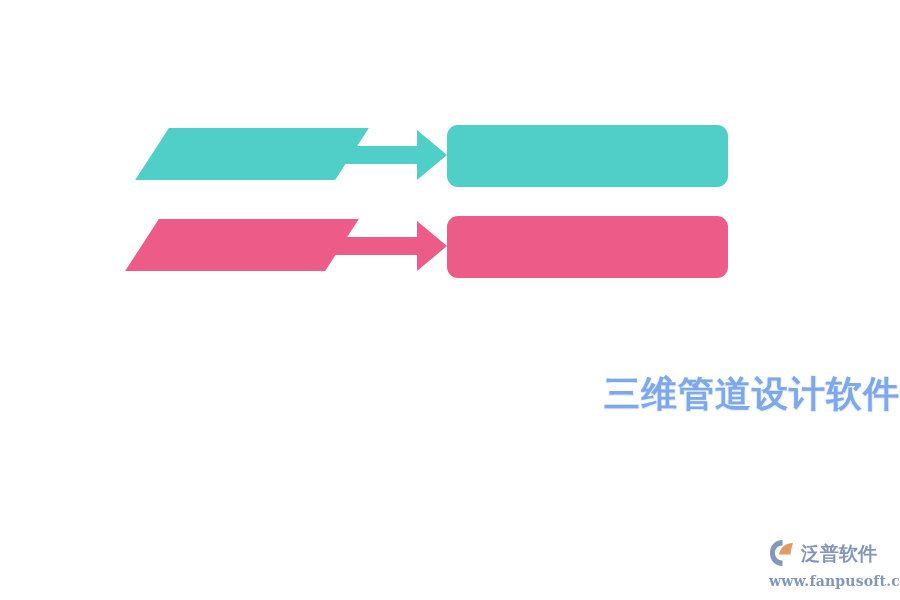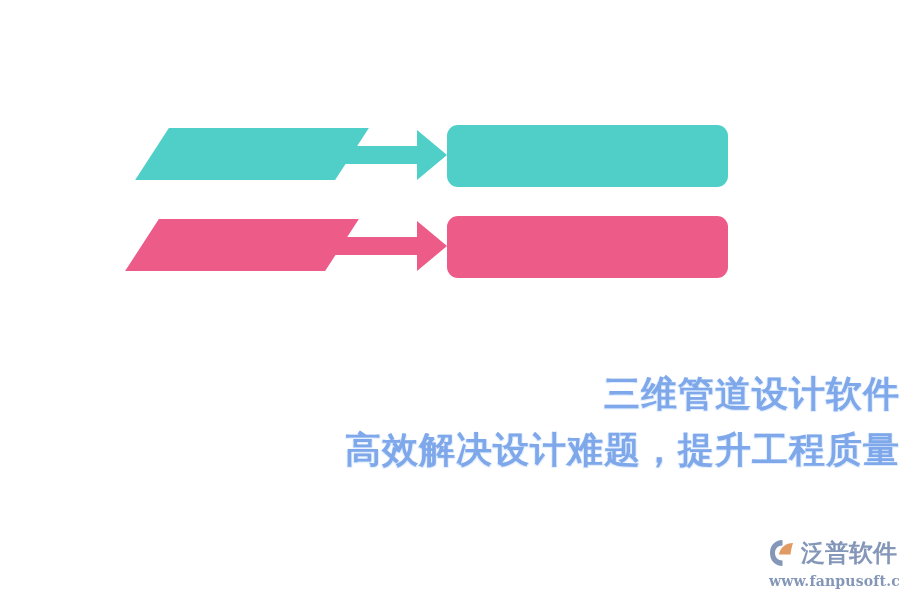--- a/index.html
+++ b/index.html
@@ -116,21 +116,21 @@
   }
   .wm-mark {
     width: 30px;
     height: 30px;
     flex: 0 0 30px;
     margin-right: 3px;
   }
   .wm-mark svg { display: block; width: 30px; height: 30px; }
   .wm-name {
     font-family: "DejaVu Sans", "Liberation Sans", sans-serif;
-    font-size: 24px;
+    font-size: 19px;
     font-weight: bold;
     color: #8497B8;
     line-height: 30px;
     letter-spacing: 0px;
     white-space: nowrap;
   }
   .wm-url {
     font-family: "DejaVu Serif", "Liberation Serif", serif;
     font-size: 14px;
     font-weight: bold;
@@ -170,21 +170,20 @@
         </svg>
       </div>
 
       <div class="rrect"></div>
     </div>
 
   </div>
 
   <div class="headline">
     <span class="line1">三维管道设计软件</span>
-    <span class="line2">高效解决设计难题，提升工程质量</span>
   </div>
 
   <div class="watermark">
     <div class="wm-top">
       <div class="wm-mark">
         <svg viewBox="0 0 30 30" xmlns="http://www.w3.org/2000/svg">
           <path d="M14.5 2 C7 2 2 7.5 2 15 C2 22.5 7 28 14.5 28 L14.5 22.5 C10 22.5 7 19.5 7 15 C7 10.5 10 7.5 14.5 7.5 Z" fill="#8497B8"></path>
           <path d="M25 5 C18 5 12 9.5 11 16.5 L22.5 16.5 C23 12 24 8 25 5 Z" fill="#E09A62"></path>
         </svg>
       </div>

